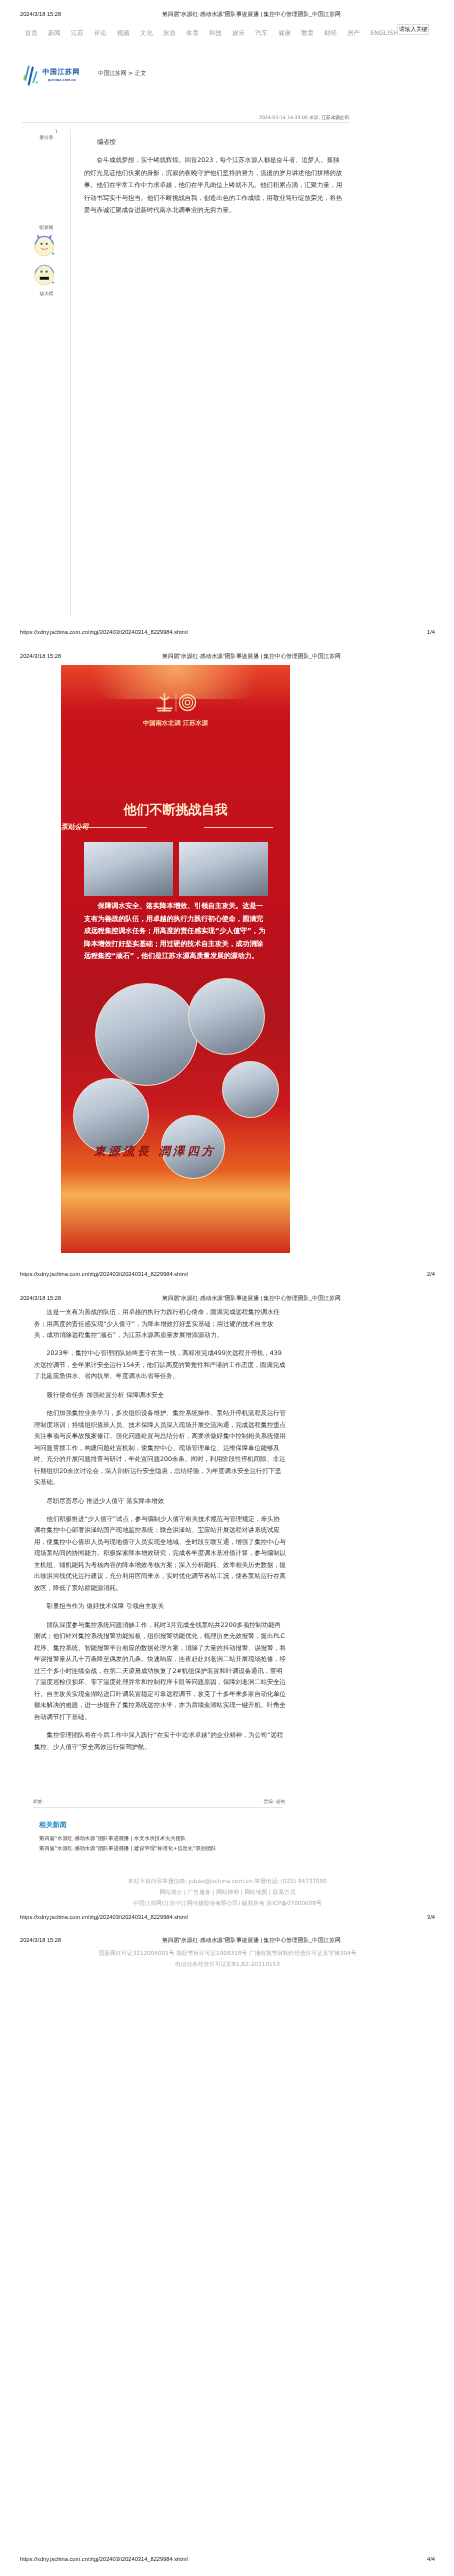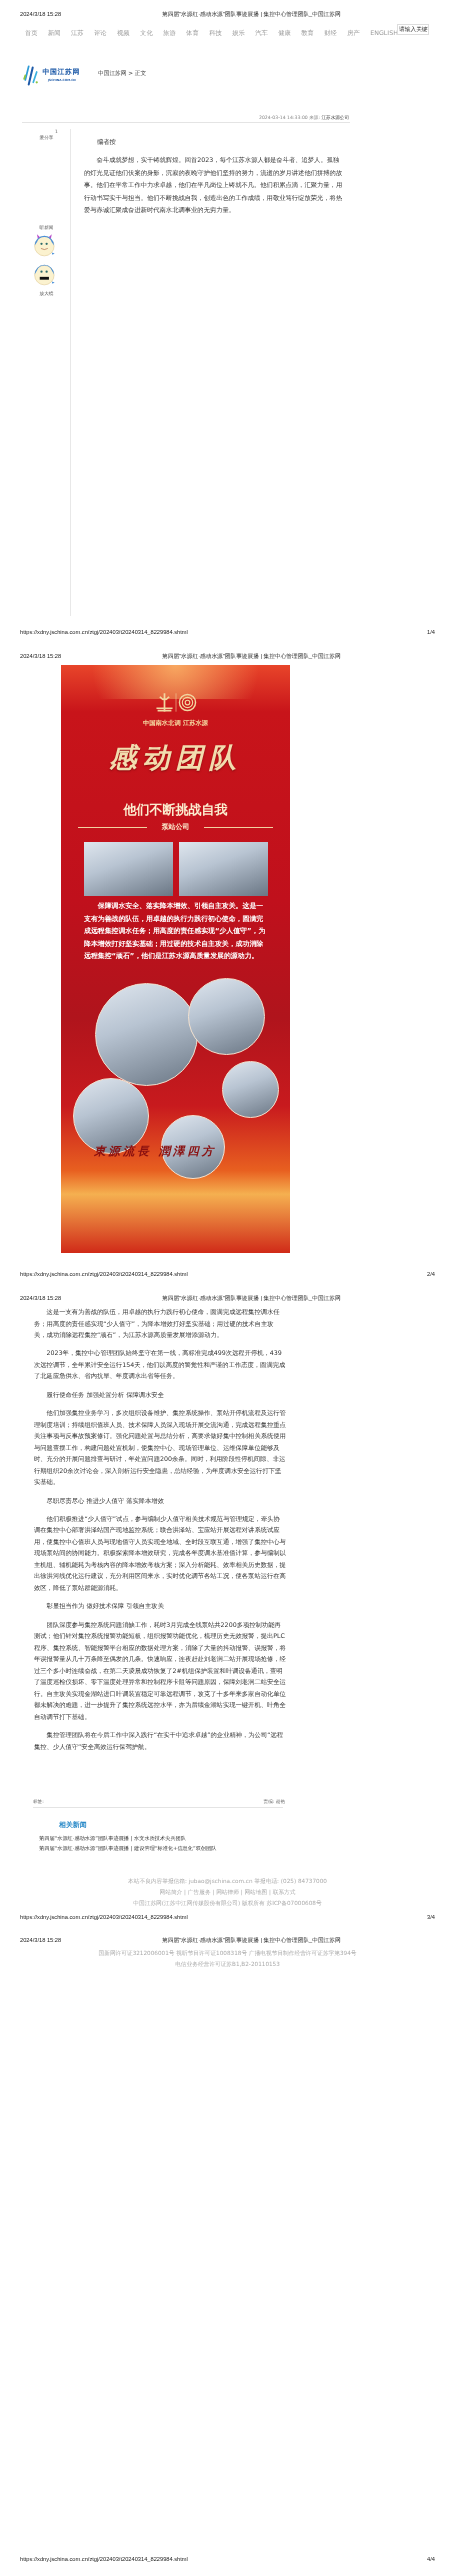--- a/index.html
+++ b/index.html
@@ -42,34 +42,34 @@
   .editor-note { position: absolute; top: 138px; left: 97px; font-size: 6.3px; color: #333; }
   .intro { position: absolute; top: 154px; left: 84px; width: 259px; font-size: 6.3px; line-height: 12.6px; color: #333; text-indent: 2em; }
 
   
   .poster { position: absolute; top: 665px; left: 61px; width: 229px; height: 588px; background: linear-gradient(180deg,#e8452a 0%,#c8141a 8%,#c0101c 40%,#b0141c 60%,#c81a1e 75%,#e86020 86%,#f5b050 90%,#d02a18 100%); overflow: hidden; }
   .poster .sparkle { position: absolute; left: 0; top: 0; width: 229px; height: 34px; background: radial-gradient(circle at 50% 0%, rgba(255,210,120,.7), transparent 70%); }
   .poster .emblem { position: absolute; top: 26px; left: 92px; width: 46px; height: 23px; }
   .poster .org { position: absolute; top: 54px; left: 0; width: 229px; text-align: center; font-size: 6.3px; color: #f5d9a0; font-weight: bold; }
   .poster .big { position: absolute; top: 75px; left: 0; width: 229px; text-align: center; font-family: "DejaVu Serif", serif; font-size: 27.5px; color: #f2dcae; font-weight: bold; letter-spacing: 5.7px; font-style: italic; text-shadow: 0 1.1px 1.7px rgba(80,0,0,.5); }
   .poster .team { position: absolute; top: 136px; left: 0; width: 229px; text-align: center; font-family: "DejaVu Serif", serif; font-size: 13px; color: #fbeed0; font-weight: bold; }
-  .poster .company { position: absolute; top: 157px; left: 0; width: 229px; text-align: center; font-size: 6.9px; color: #fbeed0; font-weight: bold; }
+  .poster .company { position: absolute; top: 157px; left: 0; width: 229px; text-align: left; font-size: 6.9px; color: #fbeed0; font-weight: bold; font-style: italic; }
   .poster .rule { position: absolute; top: 162px; height: 0.6px; background: #f2d0a0; width: 69px; }
   .poster .photo { position: absolute; background: linear-gradient(160deg,#dfe6ee 0%,#b8c4d2 40%,#6a7684 100%); }
   .poster .photo.circle { border-radius: 50%; border: 1.7px solid #f3e2d0; }
   .poster .ptext { position: absolute; top: 235px; left: 23px; width: 186px; font-size: 6.9px; line-height: 12.6px; color: #fff; font-weight: bold; text-indent: 2em; }
   .poster .motto { position: absolute; top: 479px; left: 0; width: 188px; text-align: center; font-family: "DejaVu Serif", serif; font-size: 11.5px; color: #8a1010; font-style: italic; font-weight: bold; letter-spacing: 2.9px; }
 
   
   .body-text { position: absolute; left: 34px; width: 252px; font-size: 6.3px; line-height: 11.5px; color: #333; }
   .body-text p { text-indent: 2em; margin-bottom: 6.9px; }
   .tags-row { position: absolute; top: 1799px; left: 33px; width: 252px; font-size: 4.6px; color: #666; }
   .tags-row .editor { position: absolute; right: 0; top: 0; }
   .divider2 { position: absolute; top: 1807px; left: 33px; width: 250px; height: 0.6px; background: #e4e4e4; }
-  .related-title { position: absolute; top: 1820px; left: 39px; font-size: 6.9px; font-weight: bold; color: #2a8ac8; margin-left: 20px; }
+  .related-title { position: absolute; top: 1820px; left: 39px; font-size: 6.9px; font-weight: bold; color: #2a8ac8; }
   .related-item { position: absolute; left: 39px; font-size: 5.2px; color: #333; text-decoration: none; }
   .site-footer { position: absolute; left: 0; width: 455px; text-align: center; font-size: 5.7px; color: #aaa; }
   .site-footer a { color: #aaa; text-decoration: none; }
 </style>
 </head>
 <body>
 
 <div class="page" style="height:2576px;">
 
   <div class="print-header" style="top:11px;">
@@ -163,21 +163,20 @@
   <div class="poster">
     <div class="sparkle"></div>
     <svg class="emblem" viewBox="0 0 80 40">
       <path d="M20 4 L20 36 M12 10 Q20 20 28 10 M6 30 L34 30 M8 34 L32 34" stroke="#f2d6a0" stroke-width="3" fill="none"></path>
       <line x1="40" y1="4" x2="40" y2="36" stroke="#f2d6a0" stroke-width="1"></line>
       <circle cx="60" cy="20" r="14" fill="none" stroke="#f2d6a0" stroke-width="2.5"></circle>
       <circle cx="60" cy="20" r="9" fill="none" stroke="#f2d6a0" stroke-width="2"></circle>
       <circle cx="60" cy="20" r="4" fill="none" stroke="#f2d6a0" stroke-width="2"></circle>
     </svg>
     <div class="org">中国南水北调 江苏水源</div>
-    <div class="big">感动团队</div>
     <div class="team">他们不断挑战自我</div>
     <div class="rule" style="left:17px;"></div>
     <div class="company">泵站公司</div>
     <div class="rule" style="right:17px;"></div>
     <div class="photo" style="top:177px;left:23px;width:89px;height:54px;"></div>
     <div class="photo" style="top:177px;left:118px;width:89px;height:54px;"></div>
     <div class="ptext">保障调水安全、落实降本增效、引领自主攻关。这是一支有为善战的队伍，用卓越的执行力践行初心使命，圆满完成远程集控调水任务；用高度的责任感实现“少人值守”，为降本增效打好坚实基础；用过硬的技术自主攻关，成功消除远程集控“顽石”，他们是江苏水源高质量发展的源动力。</div>
     <div class="photo circle" style="top:318px;left:34px;width:103px;height:103px;"></div>
     <div class="photo circle" style="top:313px;left:127px;width:77px;height:77px;"></div>
     <div class="photo circle" style="top:413px;left:11.5px;width:76px;height:76px;"></div>

